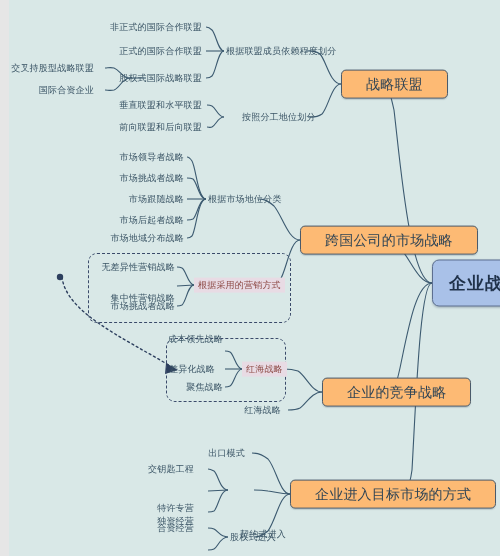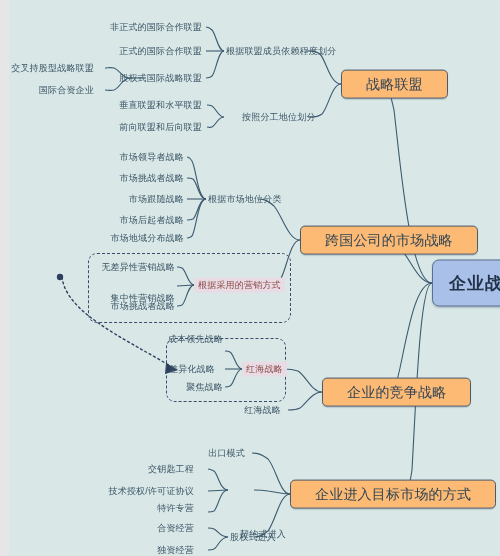--- a/index.html
+++ b/index.html
@@ -181,20 +181,19 @@
   <div class="node leaf" style="left:225px;top:387px;">聚焦战略</div>
 
   <div class="node leaf" style="left:283px;top:410px;">红海战略</div>
 
   <div class="node boxed" style="left:290px;top:494px;">企业进入目标市场的方式</div>
 
   <div class="node leaf" style="left:247px;top:453px;">出口模式</div>
 
   <div class="node leaf lead" style="left:238px;top:490px;margin-top:44px;">契约式进入</div>
   <div class="node leaf" style="left:196px;top:469px;">交钥匙工程</div>
-  <div class="node leaf" style="left:196px;top:491px;">技术授权/许可证协议</div>
   <div class="node leaf" style="left:196px;top:508px;">特许专营</div>
 
   <div class="node leaf lead" style="left:228px;top:537px;">股权式进入</div>
   <div class="node leaf" style="left:196px;top:528px;">合资经营</div>
-  <div class="node leaf" style="left:196px;top:550px;">独资经营</div>
+  <div class="node leaf" style="left:196px;top:521px;">独资经营</div>
 
 </div>
 
 </body></html>

